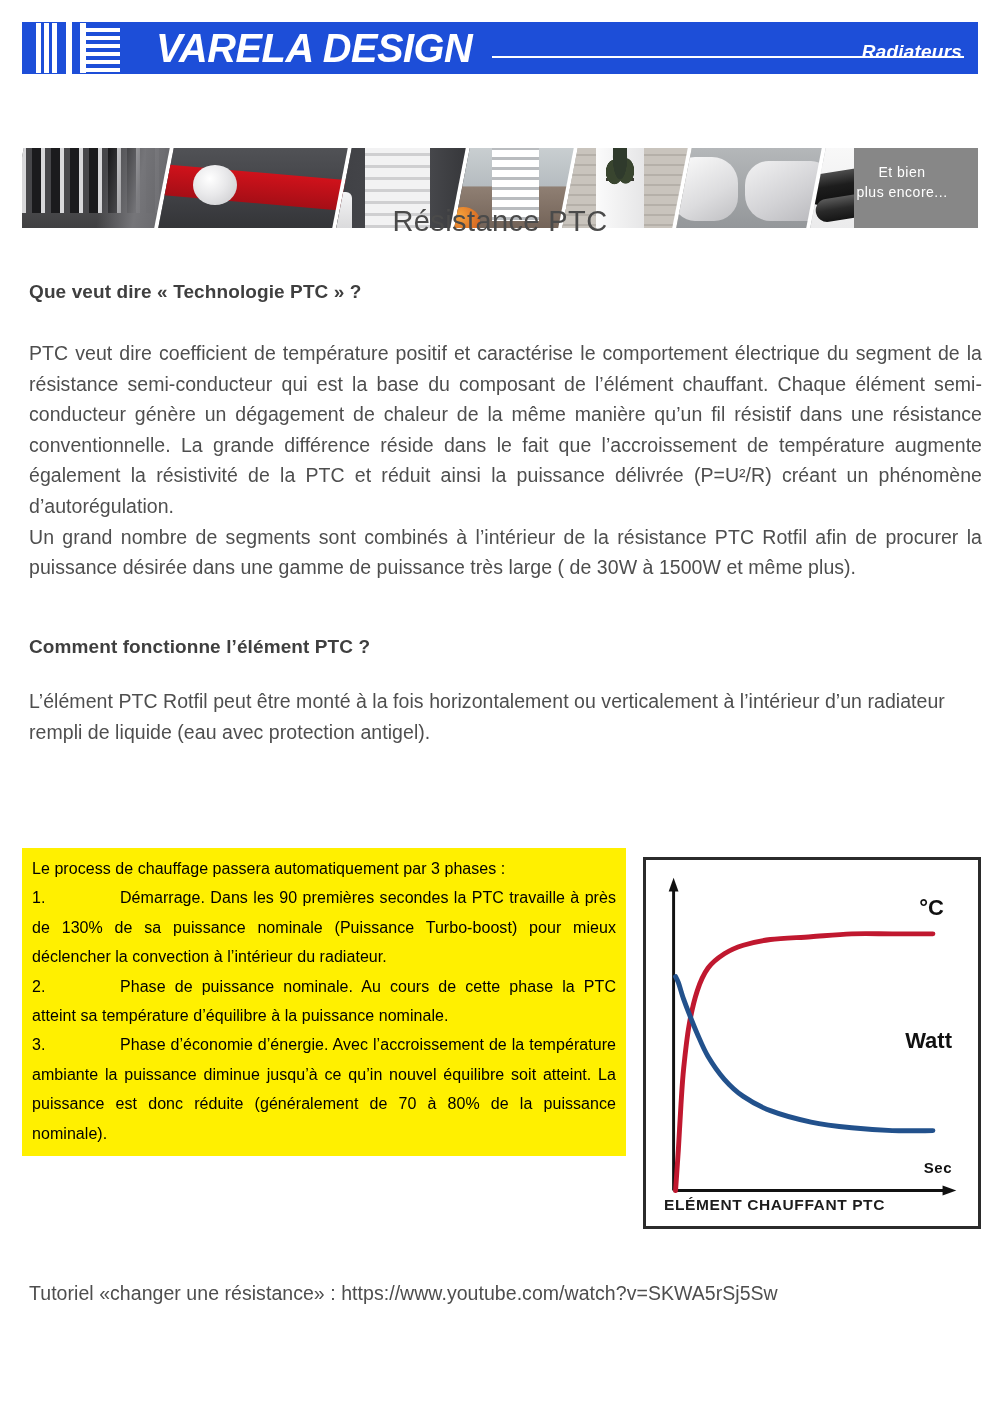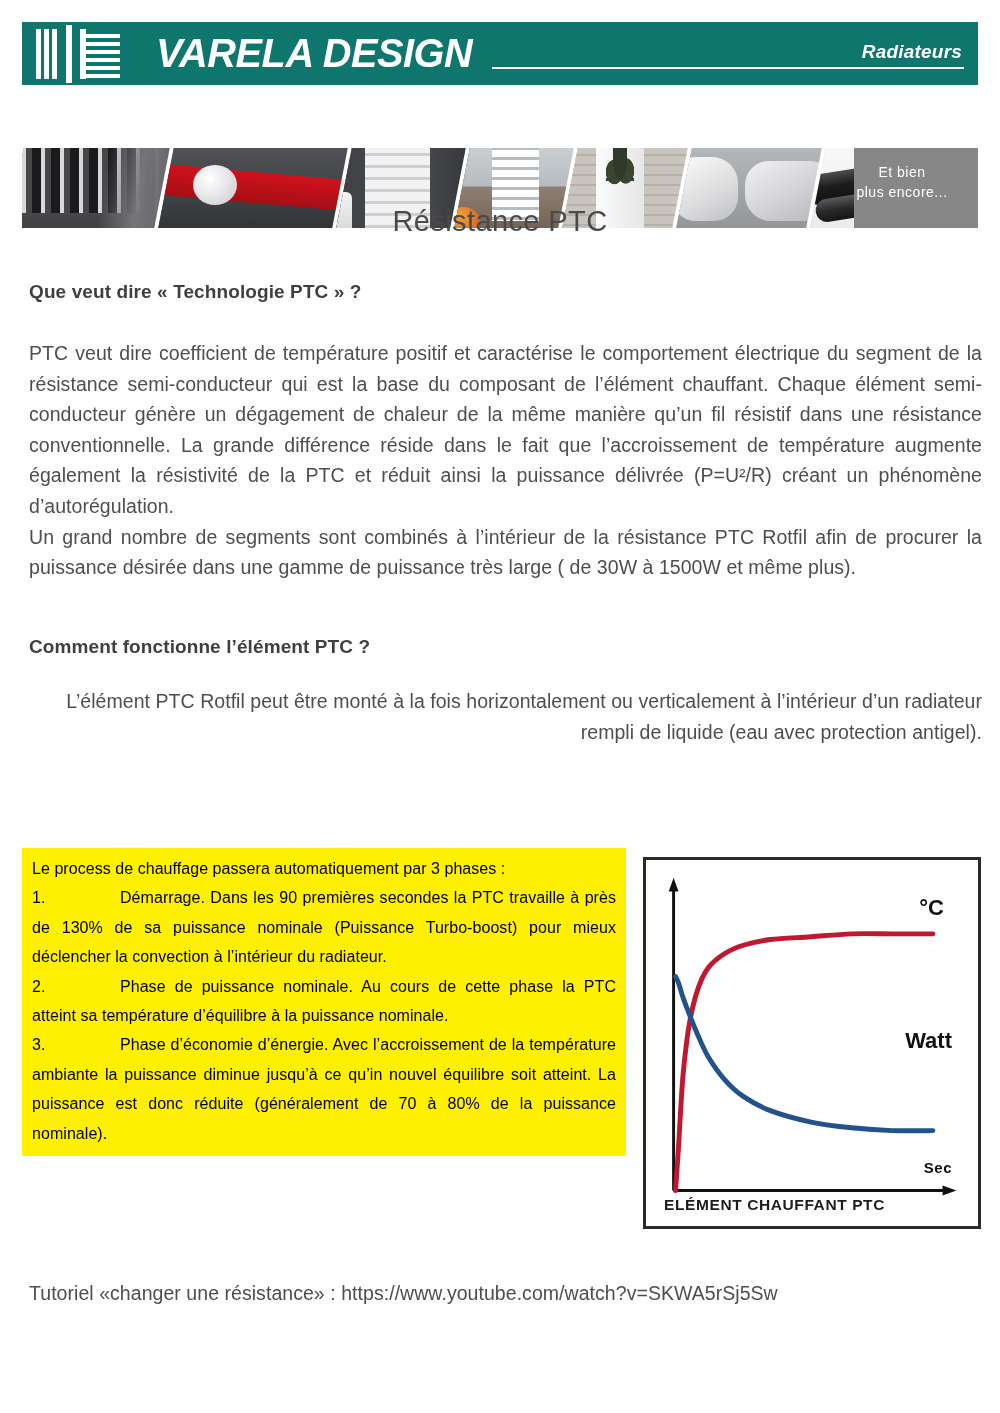--- a/index.html
+++ b/index.html
@@ -16,22 +16,22 @@
     color: #4a4a4a;
     overflow: hidden;
   }
 
   
   .header-band {
     position: absolute;
     left: 22px;
     top: 22px;
     width: 956px;
-    height: 63px;
-    background: #0f766e;
+    height: 52px;
+    background: #1d4ed8;
     display: flex;
     align-items: center;
   }
   .logo-mark {
     width: 116px;
     height: 58px;
     margin-left: 12px;
     flex: none;
     position: relative;
   }
@@ -314,21 +314,21 @@
     width: 953px;
     font-size: 19.5px;
     line-height: 30.6px;
     color: #4e4e4e;
     text-align: justify;
     letter-spacing: 0.05px;
   }
   #para-1 { top: 338px; }
   #para-2 { top: 686px; }
   .body-para p { margin: 0; }
-  .body-para p.no-justify { text-align: right; }
+  .body-para p.no-justify { text-align: left; }
 
   
   .callout {
     position: absolute;
     left: 22px;
     top: 848px;
     width: 584px;
     padding: 6px 10px 8px 10px;
     background: #fff000;
     font-size: 16px;

